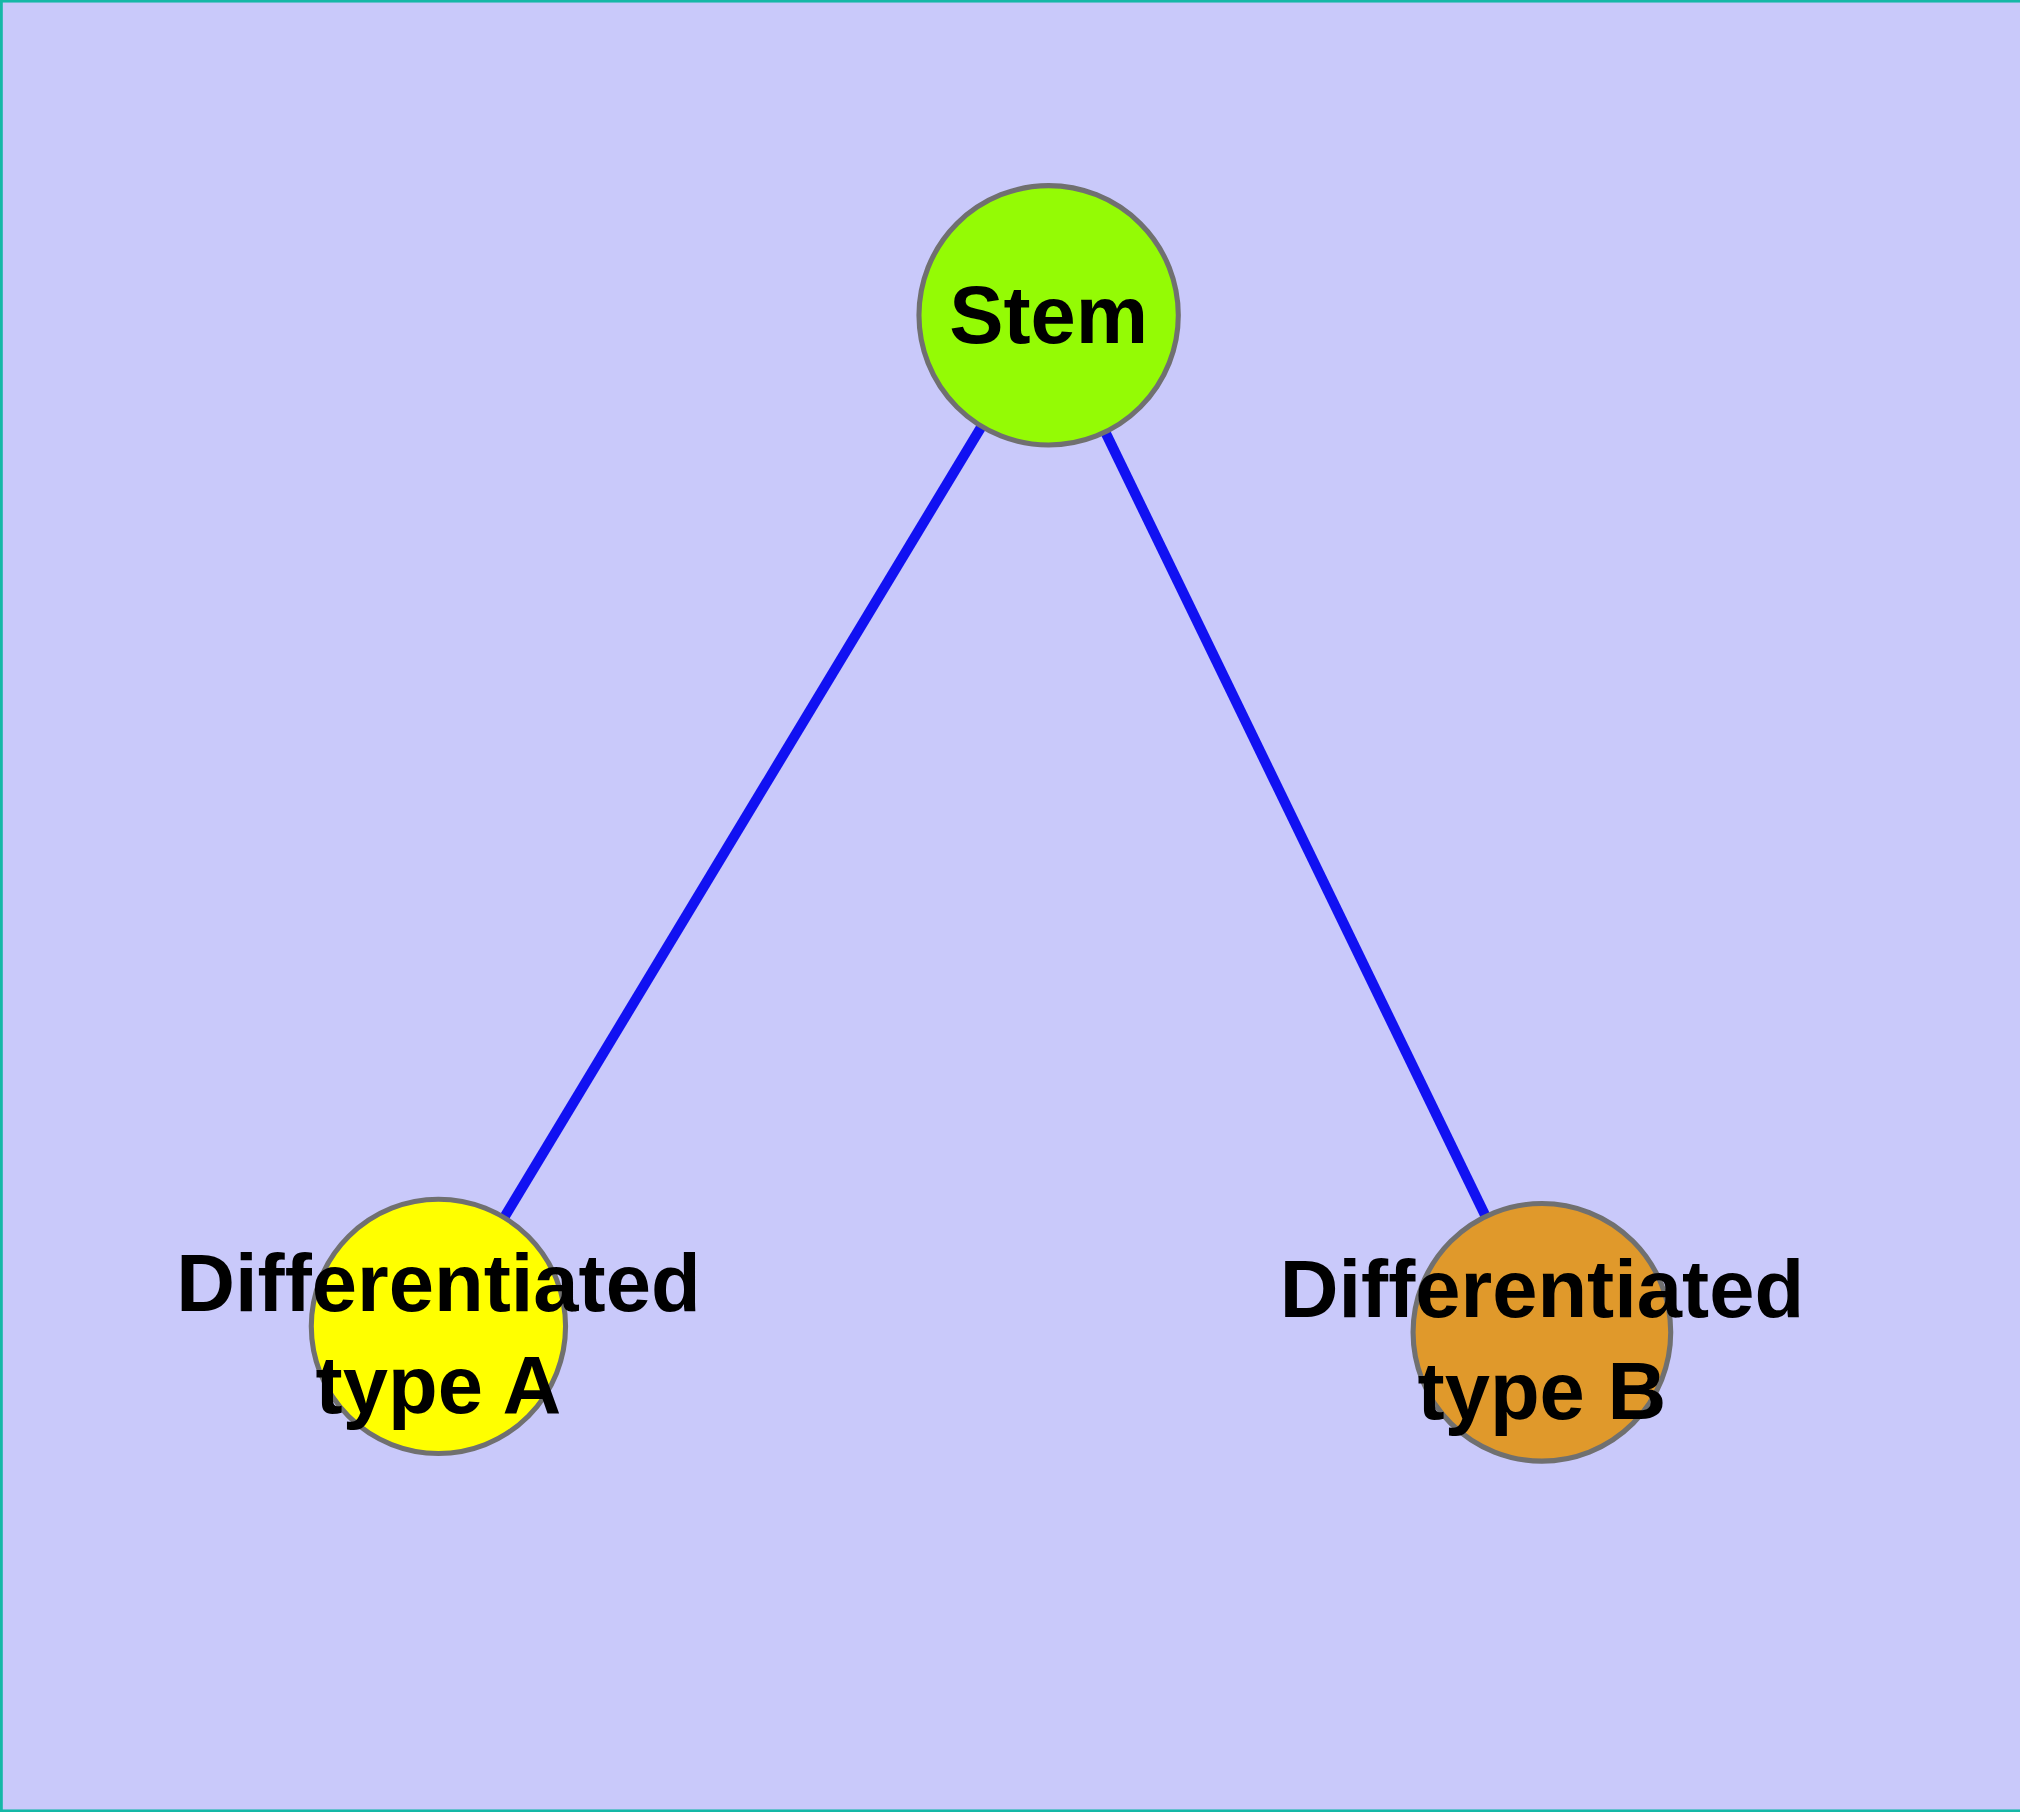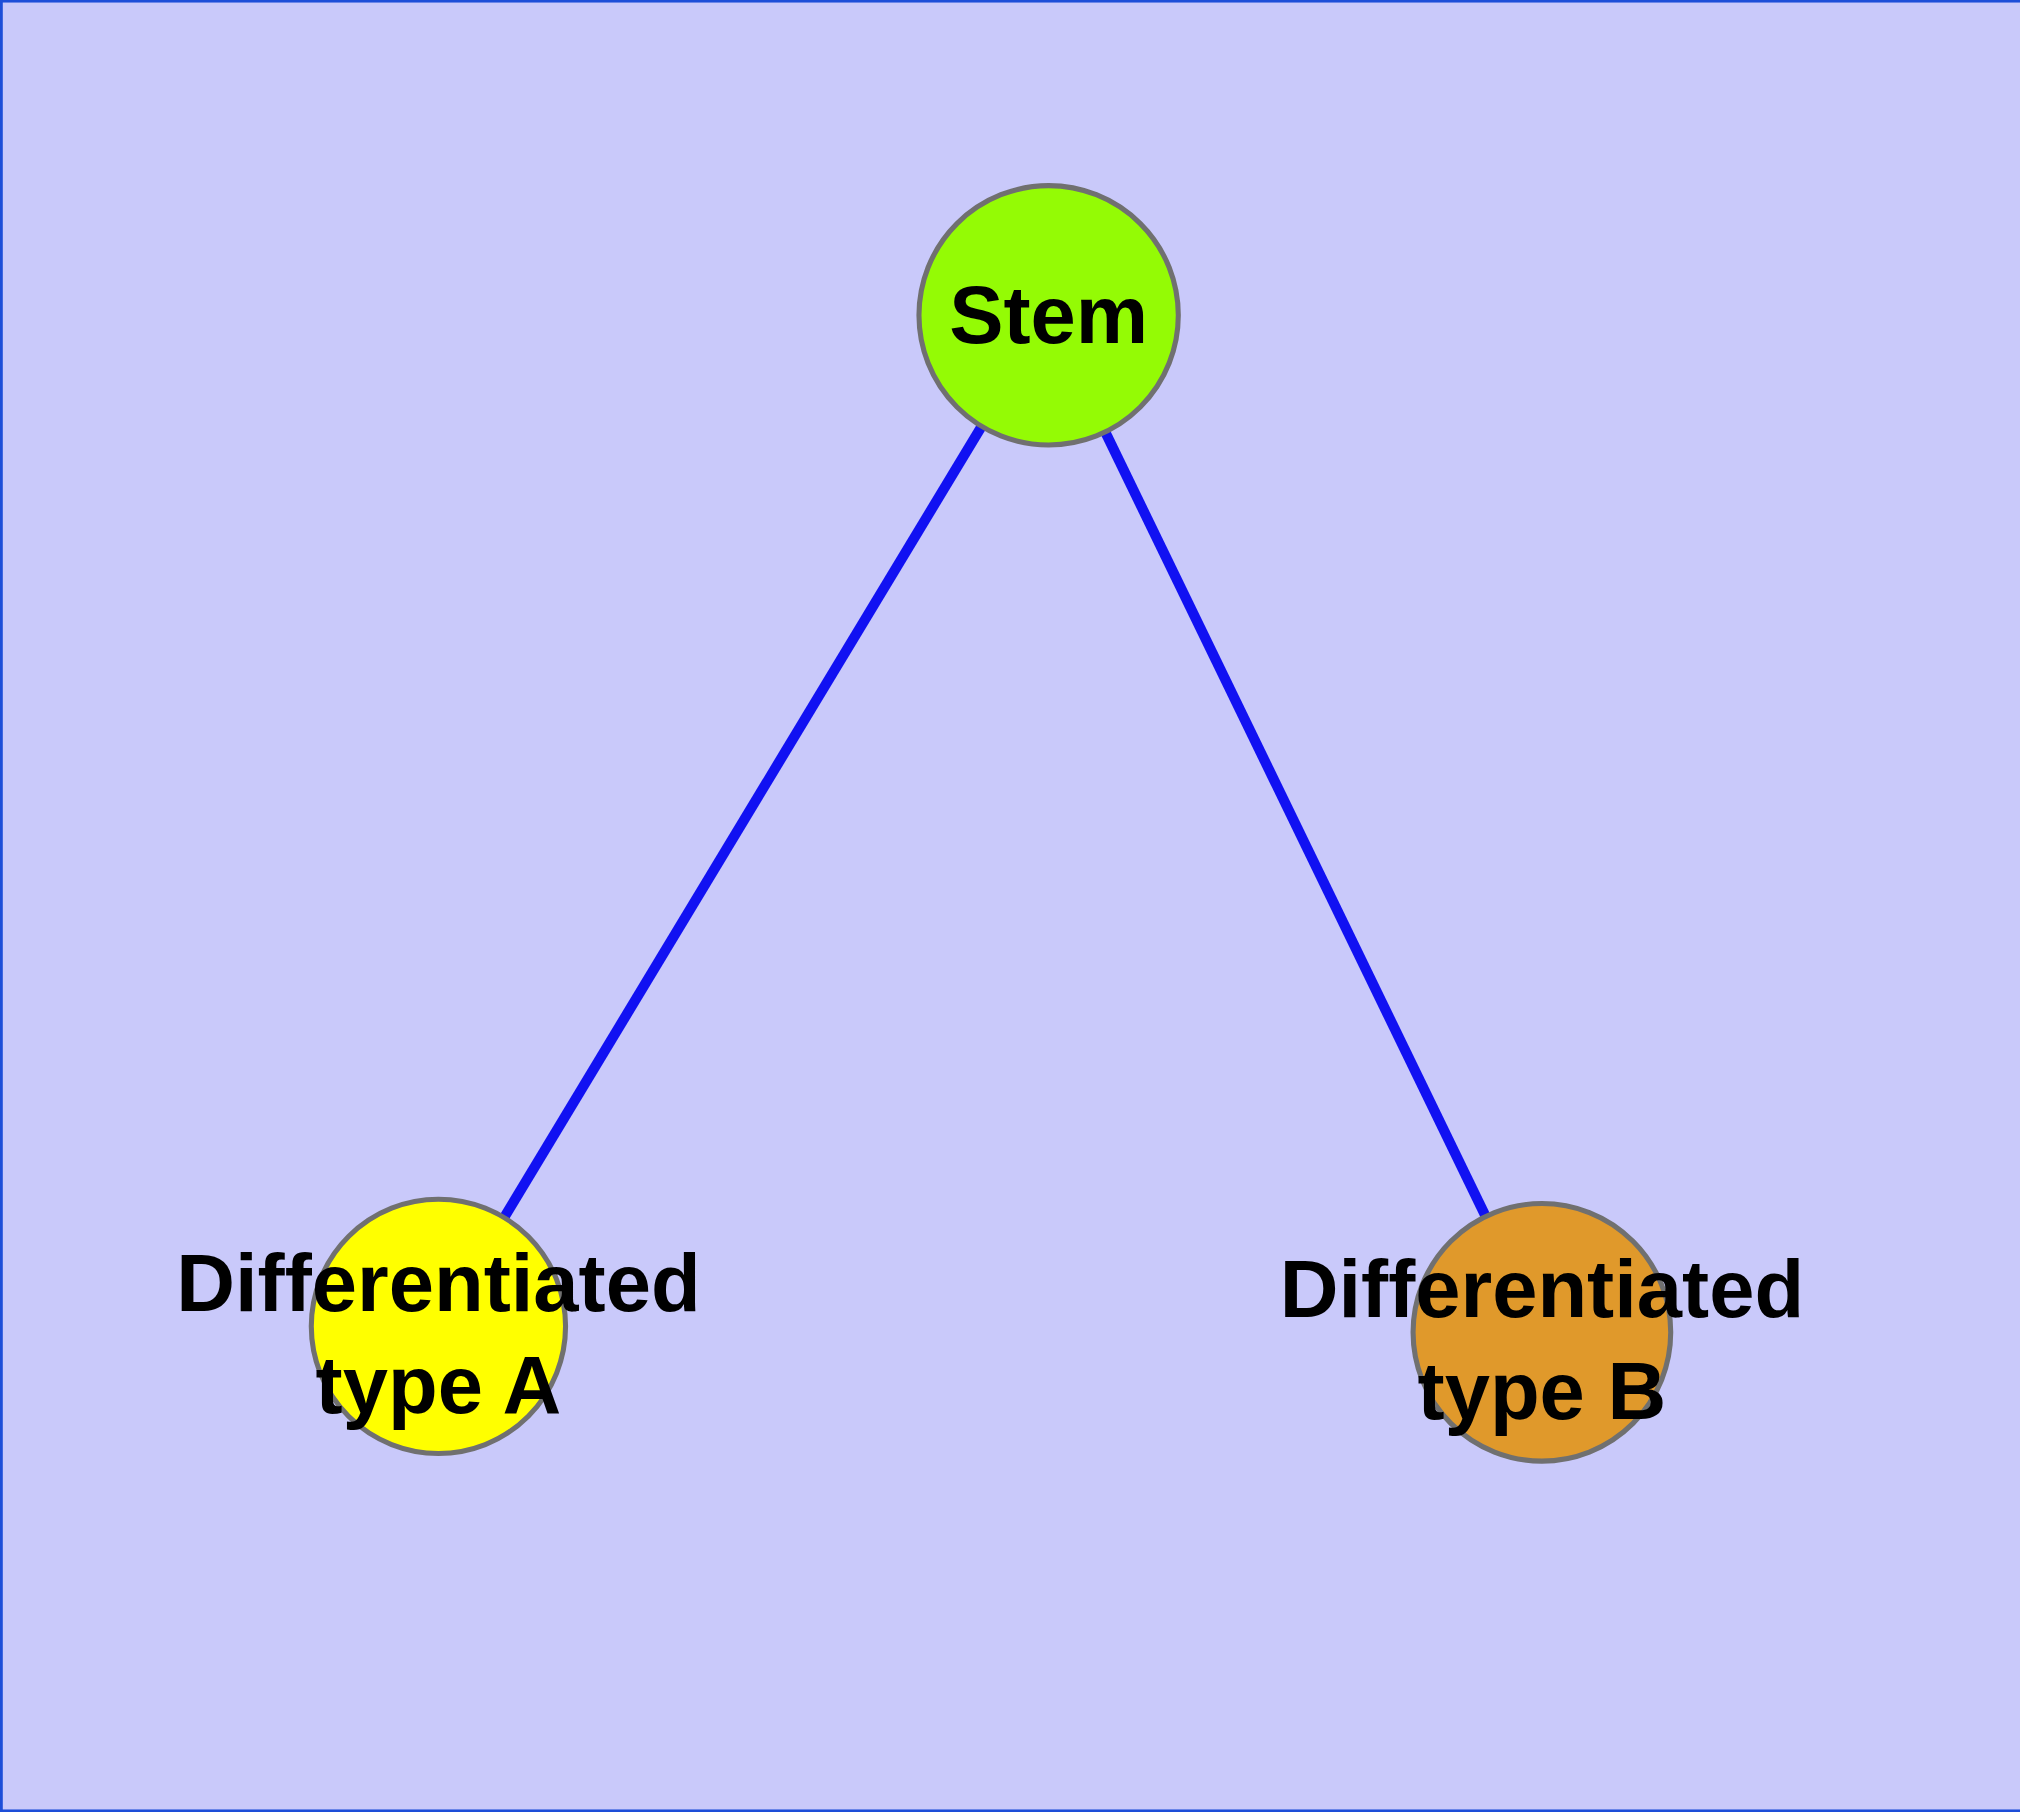--- a/index.html
+++ b/index.html
@@ -4,21 +4,21 @@
 <style>
   html, body {
     margin: 0;
     padding: 0;
     background: #ffffff;
   }
   .stage {
     position: relative;
     width: 2021px;
     height: 1812px;
-    background: #1d4ed8;
+    background: #14b8a6;
     overflow: hidden;
     font-family: "Liberation Sans", sans-serif;
   }
   svg.graph {
     display: block;
     width: 2021px;
     height: 1812px;
   }
   .node-label {
     font-family: "Liberation Sans", sans-serif;

